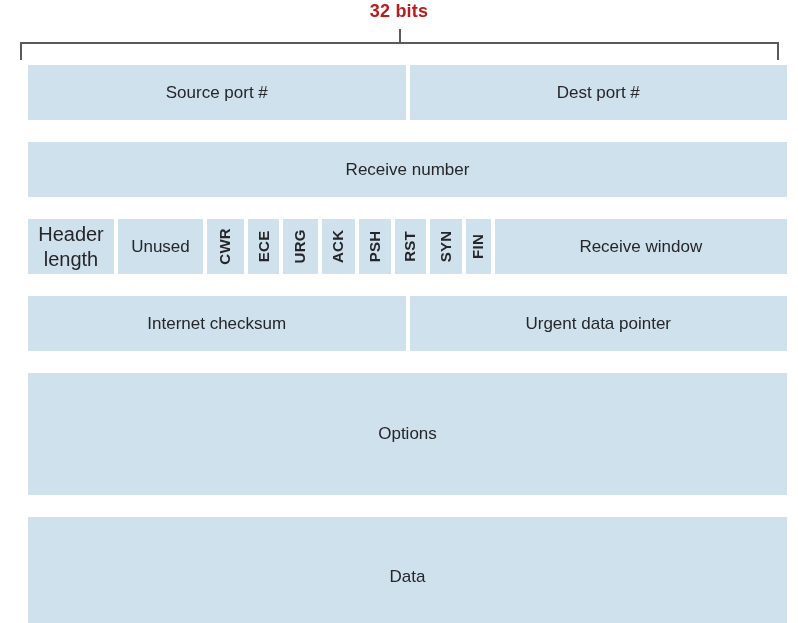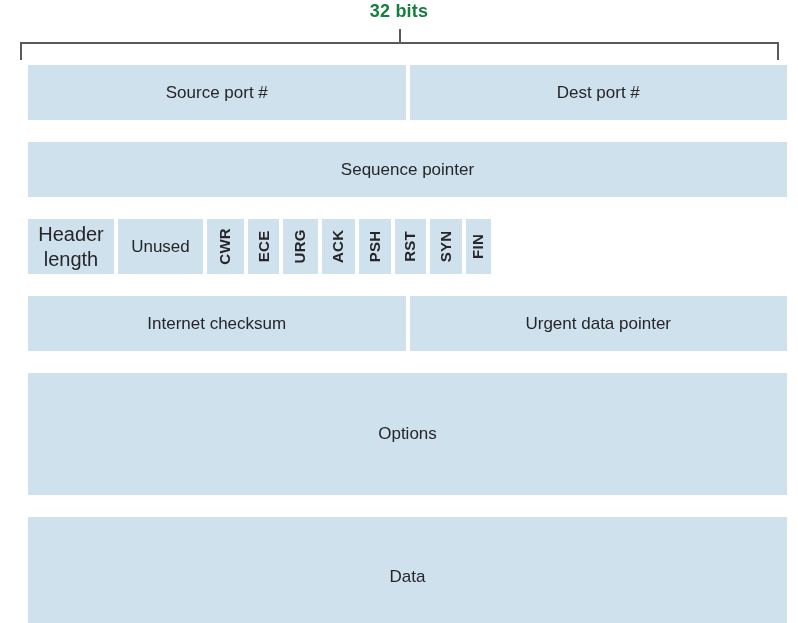--- a/index.html
+++ b/index.html
@@ -16,21 +16,21 @@
     overflow: hidden;
   }
   .bits-label {
     position: absolute;
     top: 1px;
     left: 0;
     right: 0;
     text-align: center;
     font-size: 18px;
     font-weight: 600;
-    color: #15803d;
+    color: #b91c1c;
     letter-spacing: 0.2px;
   }
   .center-tick {
     position: absolute;
     left: 399px;
     top: 29px;
     width: 2px;
     height: 13px;
     background: #595a5c;
   }
@@ -103,21 +103,21 @@
       <div class="cell half">
         <span>Source port #</span>
       </div>
       <div class="cell half">
         <span>Dest port #</span>
       </div>
     </div>
 
     <div class="row">
       <div class="cell full">
-        <span>Sequence pointer</span>
+        <span>Receive number</span>
       </div>
     </div>
 
 
     <div class="row">
       <div class="cell hl">
         <span>Header length</span>
       </div>
       <div class="cell unused">
         <span>Unused</span>
@@ -139,20 +139,23 @@
       </div>
       <div class="cell flag">
         <span class="vtext">RST</span>
       </div>
       <div class="cell flag">
         <span class="vtext">SYN</span>
       </div>
       <div class="cell flag">
         <span class="vtext">FIN</span>
       </div>
+      <div class="cell rw">
+        <span>Receive window</span>
+      </div>
     </div>
 
     <div class="row">
       <div class="cell half">
         <span>Internet checksum</span>
       </div>
       <div class="cell half">
         <span>Urgent data pointer</span>
       </div>
     </div>

